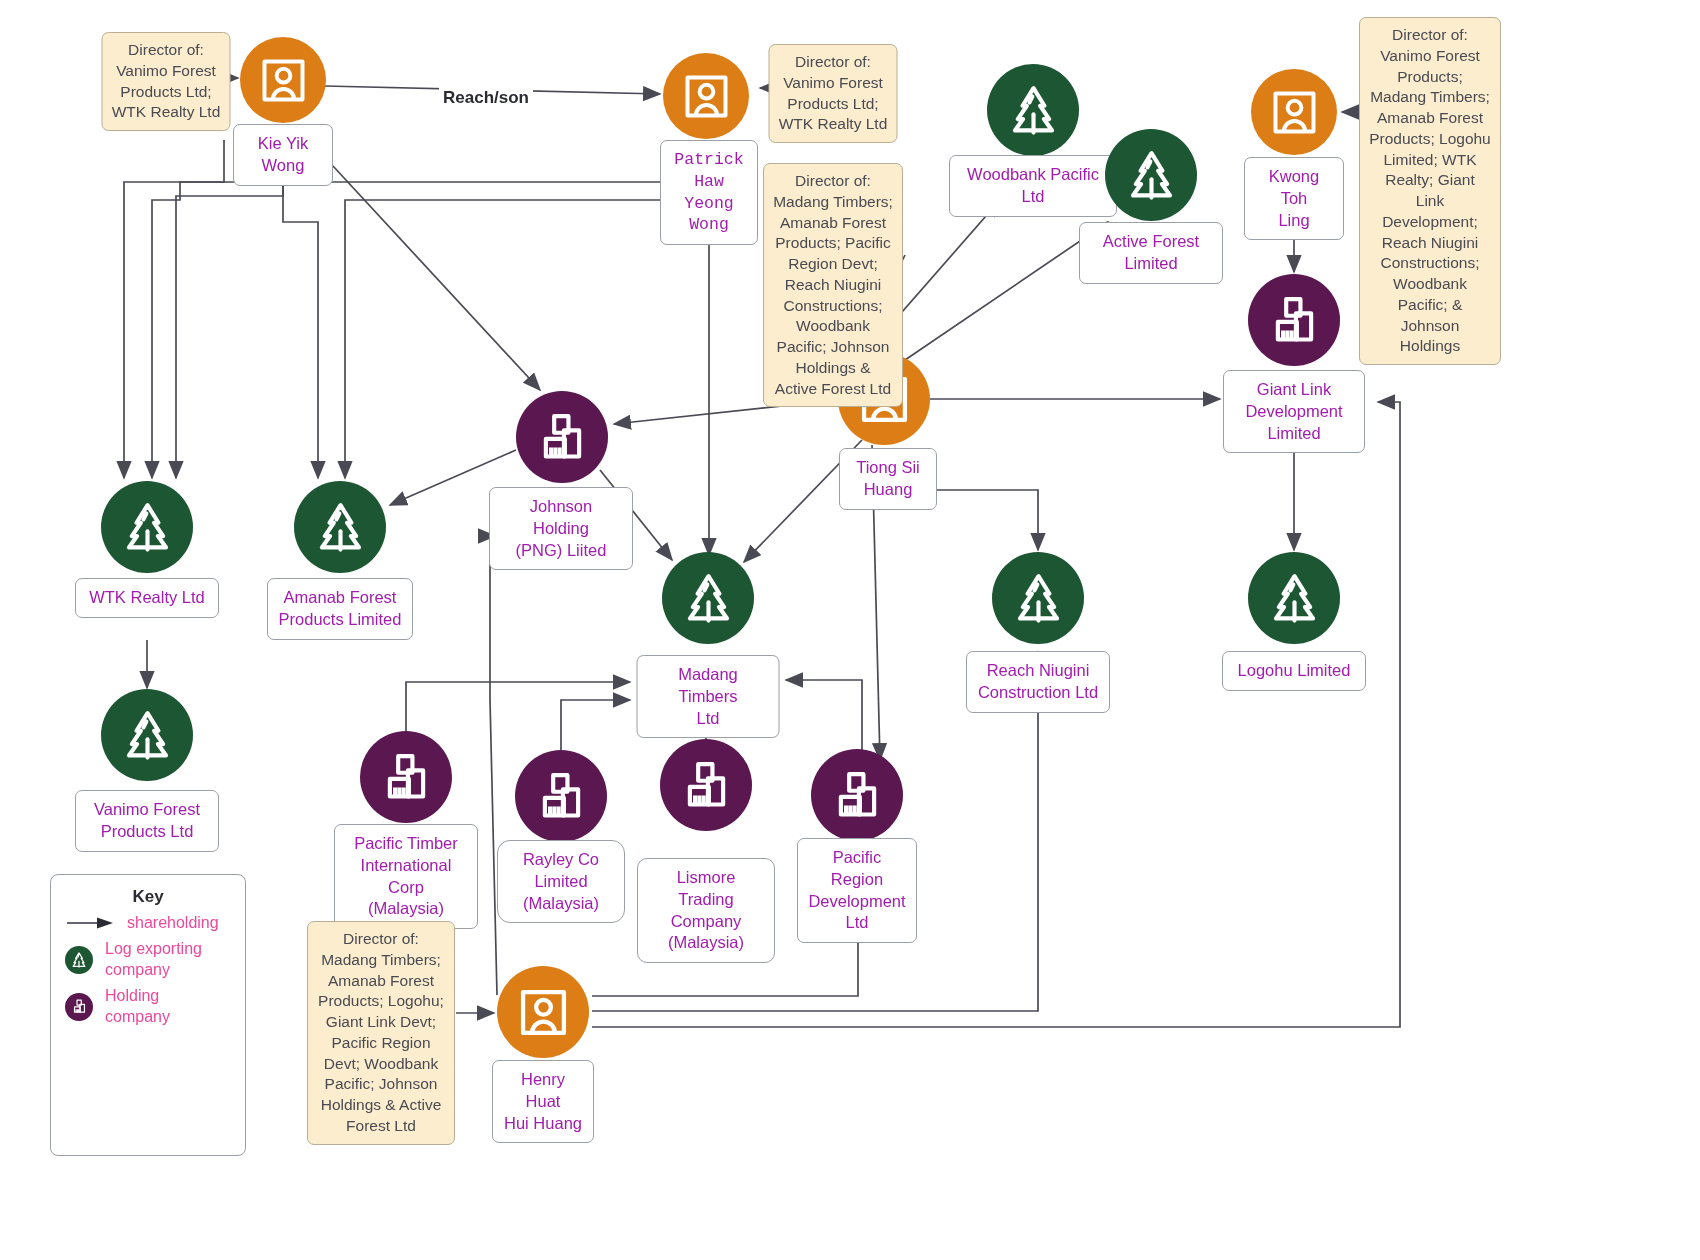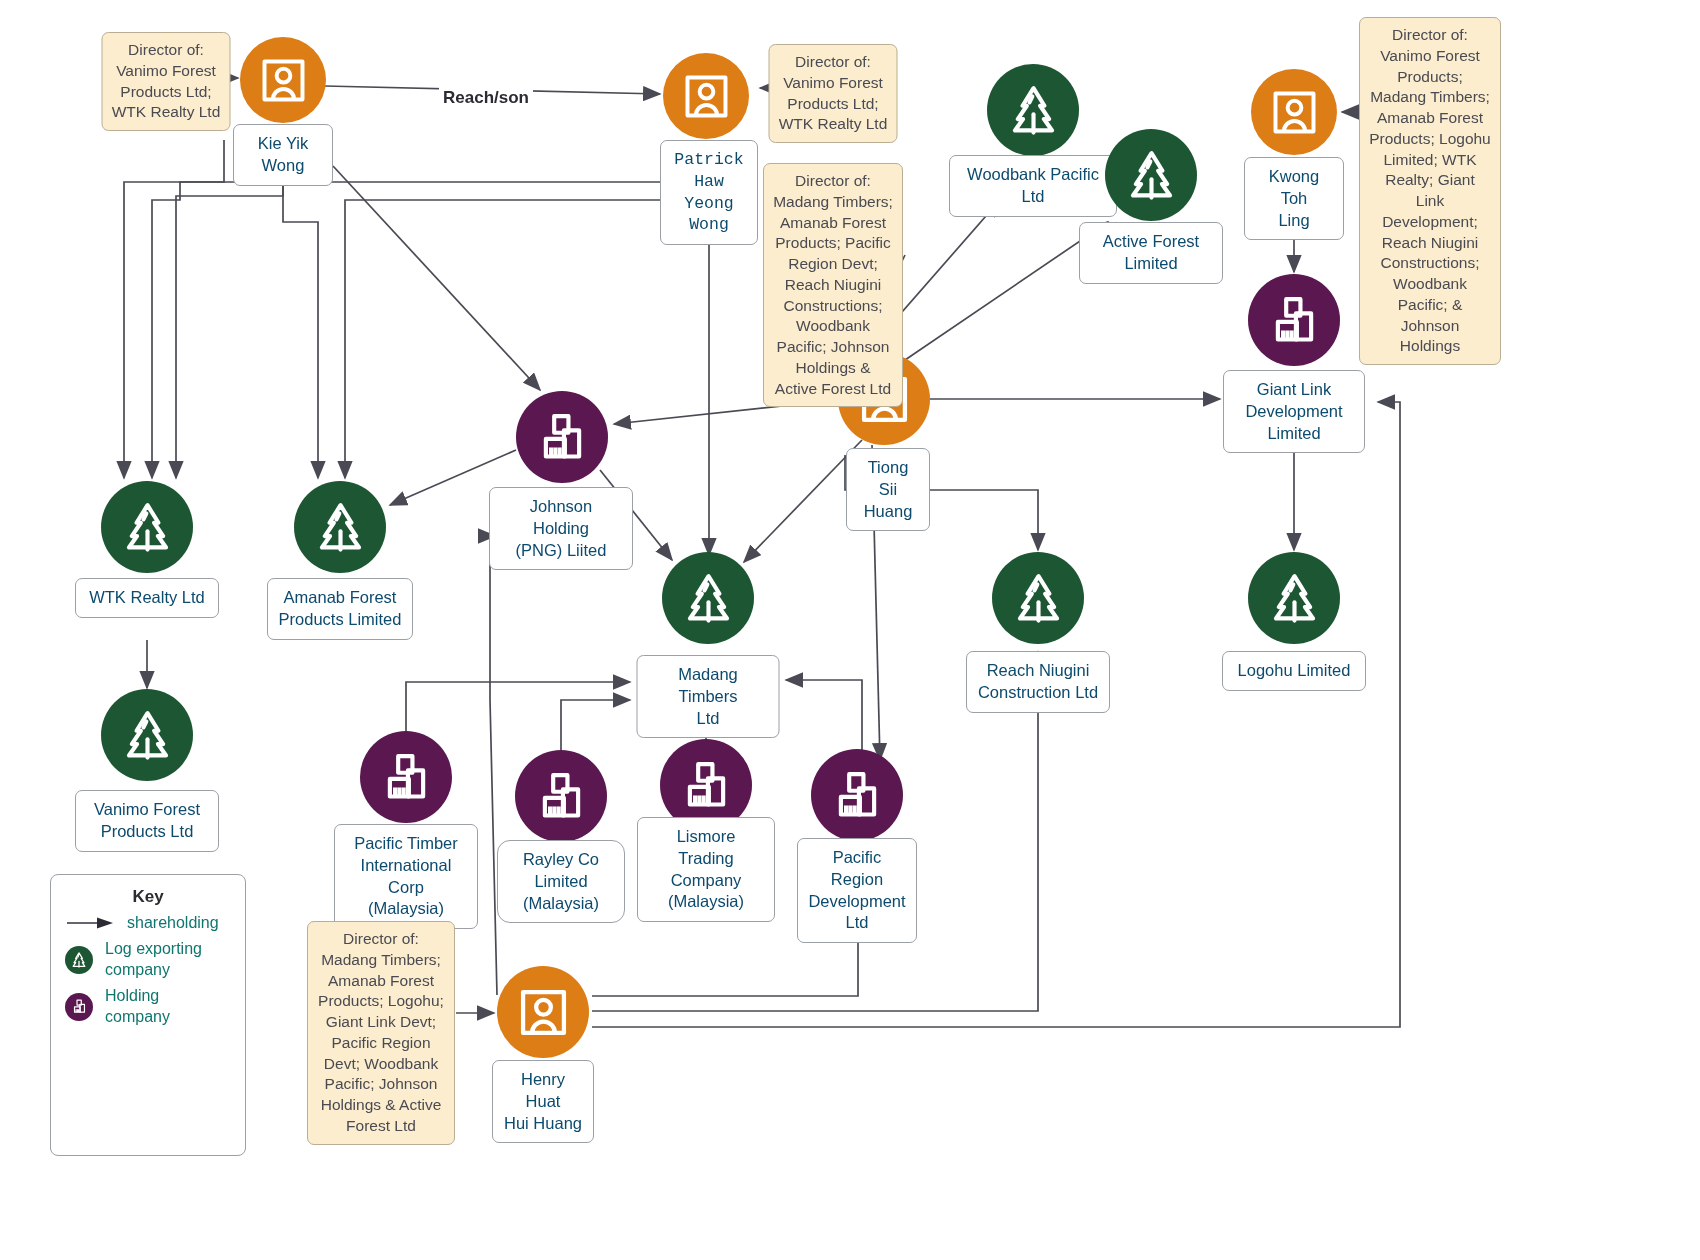--- a/index.html
+++ b/index.html
@@ -9,37 +9,37 @@
   svg#edges{position:absolute;left:0;top:0;width:1700px;height:1260px;pointer-events:none;}
   .circ{position:absolute;transform:translate(-50%,-50%);border-radius:50%;
         display:flex;align-items:center;justify-content:center;}
   .circ.person{background:#DC7D15;}
   .circ.tree{background:#1D5633;}
   .circ.holding{background:#5A1750;}
   .circ svg{display:block;}
 
   .label{position:absolute;transform:translate(-50%,0);
          background:#fff;border:1px solid #9aa0a6;border-radius:7px;
-         text-align:center;font-size:16.5px;line-height:1.32;color:#0c4a6e;
+         text-align:center;font-size:16.5px;line-height:1.32;color:#a21caf;
          padding:8px 10px;box-sizing:border-box;}
 
   .note{position:absolute;transform:translate(-50%,0);
         background:#FBEDCE;border:1px solid #b9ae93;border-radius:7px;
         text-align:center;font-size:15.5px;line-height:1.34;color:#4a4a52;
         padding:7px 9px;box-sizing:border-box;}
 
   .edgelabel{position:absolute;transform:translate(-50%,-50%);
              font-size:17px;font-weight:bold;color:#2b2b33;background:#fff;padding:1px 4px;}
 
   
   #keybox{position:absolute;left:50px;top:874px;width:196px;height:282px;
           background:#fff;border:1px solid #9aa0a6;border-radius:8px;box-sizing:border-box;}
   #keybox .ktitle{text-align:center;font-weight:bold;font-size:17px;margin-top:12px;color:#2b2b33;}
   .krow{display:flex;align-items:center;gap:12px;padding:0 14px;margin-top:6px;}
-  .krow .ktext{font-size:16px;line-height:1.28;color:#0f766e;}
+  .krow .ktext{font-size:16px;line-height:1.28;color:#ec4899;}
   .karrow{width:50px;height:14px;flex:0 0 50px;}
   .kcirc{width:28px;height:28px;border-radius:50%;flex:0 0 28px;
          display:flex;align-items:center;justify-content:center;}
   #keynote{padding:0 14px;margin-top:18px;font-size:16px;line-height:1.32;color:#3b3b45;}
 </style>
 </head>
 <body>
 
 <div id="canvas">
 
@@ -163,21 +163,21 @@
       <div class="label" style="left: 1294px; top: 370px; width: 142px;">Giant Link<br>Development<br>Limited</div>
       <div class="circ person" style="left: 884px; top: 399px; width: 92px; height: 92px;">
         <svg width="57" height="57" viewBox="0 0 24 24">
           <g fill="none" stroke="#fff" stroke-width="1.8" stroke-linejoin="round">
             <rect x="3.4" y="3.4" width="17.2" height="17.2"></rect>
             <circle cx="12" cy="9.8" r="3.1"></circle>
             <path d="M7.2 20.6 a4.8 4.8 0 0 1 9.6 0"></path>
           </g>
         </svg>
       </div>
-      <div class="label" style="left: 888px; top: 448px; width: 84px;">Tiong Sii<br>Huang</div>
+      <div class="label" style="left: 888px; top: 448px; width: 98px;">Tiong Sii<br>Huang</div>
       <div class="circ holding" style="left: 562px; top: 437px; width: 92px; height: 92px;">
         <svg width="57" height="57" viewBox="0 0 24 24">
           <g fill="none" stroke="#fff" stroke-width="1.75" stroke-linejoin="round">
             <rect x="8.5" y="3" width="6" height="7"></rect>
             <rect x="12.6" y="9" width="6.4" height="11"></rect>
             <rect x="5" y="12.6" width="8" height="7.4"></rect>
             <line x1="7.2" y1="16.2" x2="7.2" y2="20"></line>
             <line x1="9" y1="16.2" x2="9" y2="20"></line>
             <line x1="10.8" y1="16.2" x2="10.8" y2="20"></line>
           </g>
@@ -275,21 +275,21 @@
           <g fill="none" stroke="#fff" stroke-width="1.75" stroke-linejoin="round">
             <rect x="8.5" y="3" width="6" height="7"></rect>
             <rect x="12.6" y="9" width="6.4" height="11"></rect>
             <rect x="5" y="12.6" width="8" height="7.4"></rect>
             <line x1="7.2" y1="16.2" x2="7.2" y2="20"></line>
             <line x1="9" y1="16.2" x2="9" y2="20"></line>
             <line x1="10.8" y1="16.2" x2="10.8" y2="20"></line>
           </g>
         </svg>
       </div>
-      <div class="label" style="left: 706px; top: 817px; width: 138px;">Lismore Trading<br>Company<br>(Malaysia)</div>
+      <div class="label" style="left: 706px; top: 858px; width: 138px; border-radius: 10px;">Lismore Trading<br>Company<br>(Malaysia)</div>
       <div class="circ holding" style="left: 857px; top: 795px; width: 92px; height: 92px;">
         <svg width="57" height="57" viewBox="0 0 24 24">
           <g fill="none" stroke="#fff" stroke-width="1.75" stroke-linejoin="round">
             <rect x="8.5" y="3" width="6" height="7"></rect>
             <rect x="12.6" y="9" width="6.4" height="11"></rect>
             <rect x="5" y="12.6" width="8" height="7.4"></rect>
             <line x1="7.2" y1="16.2" x2="7.2" y2="20"></line>
             <line x1="9" y1="16.2" x2="9" y2="20"></line>
             <line x1="10.8" y1="16.2" x2="10.8" y2="20"></line>
           </g>

